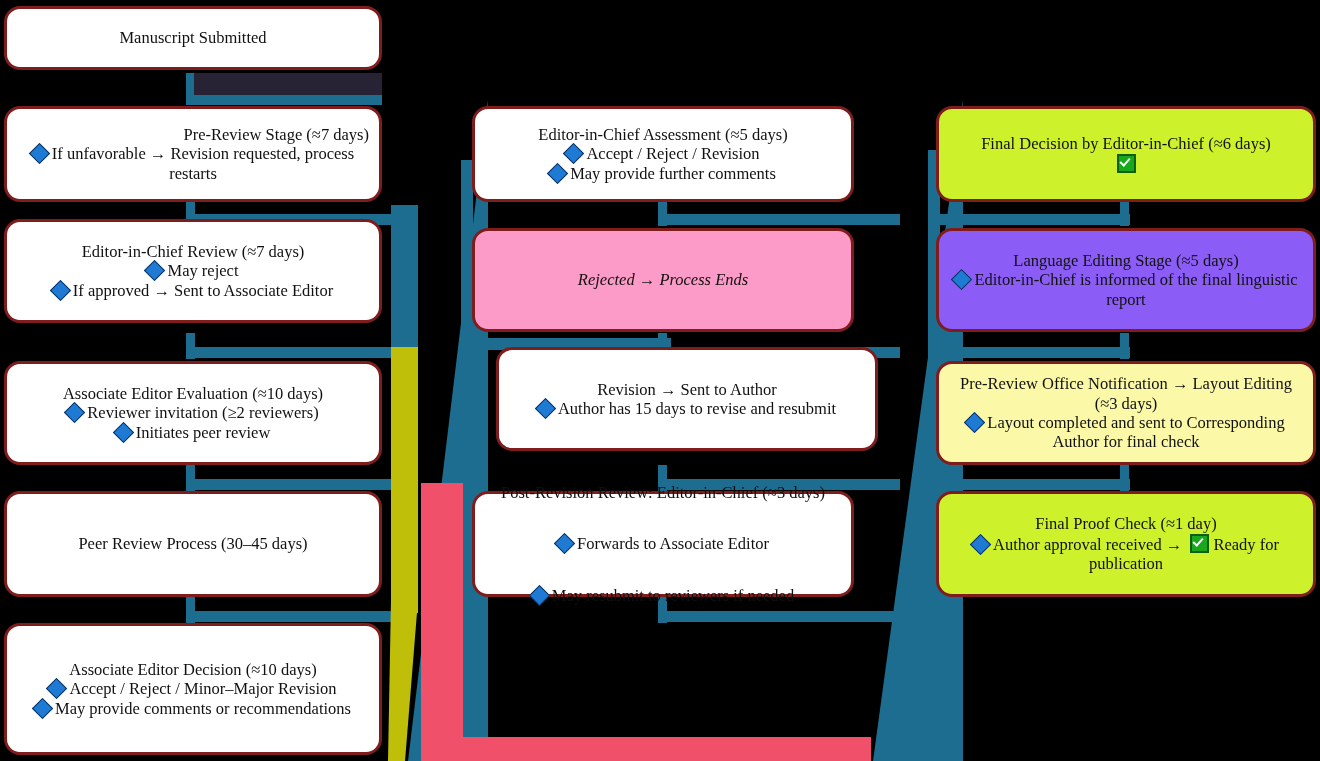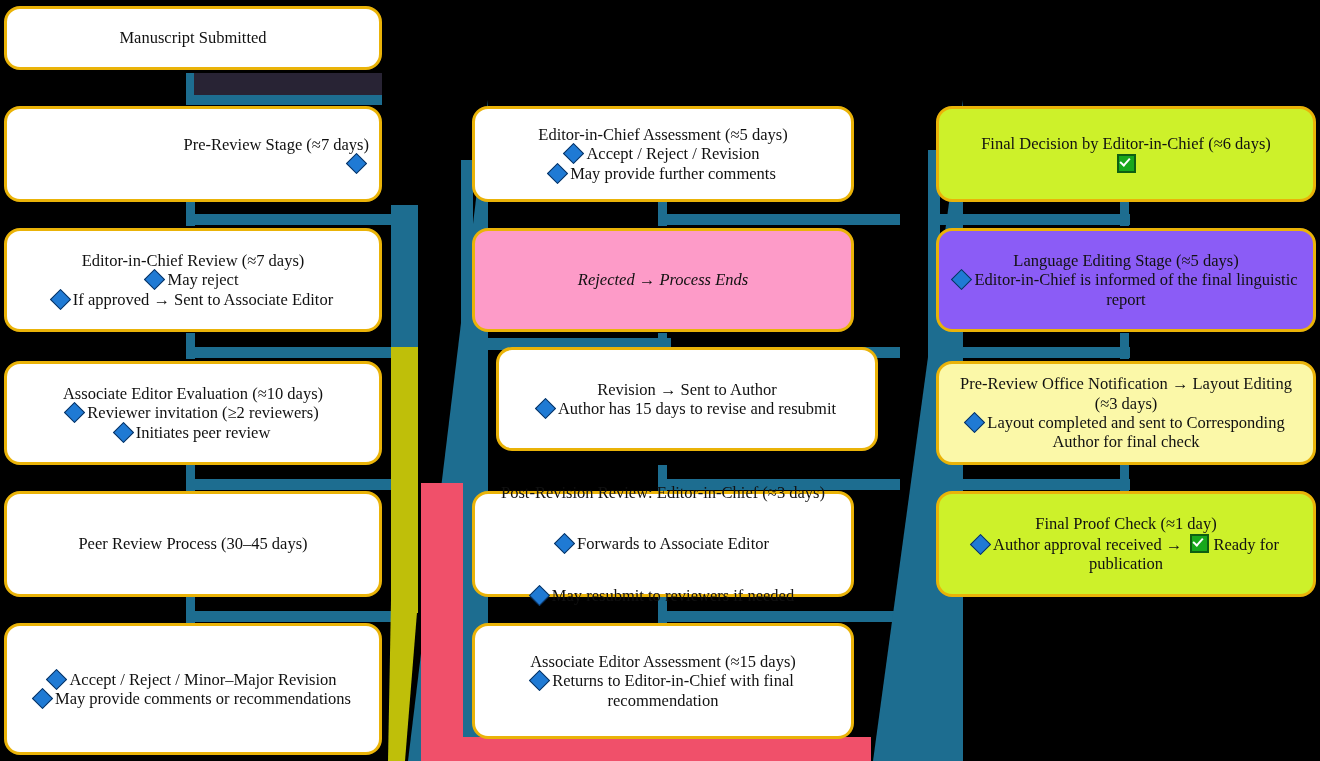--- a/index.html
+++ b/index.html
@@ -21,21 +21,21 @@
   .teal{background:#1d6d90;}
   .navy{background:#282334;}
   .olive{background:#bfbf09;}
   .crimson{background:#f0506a;}
 
   
   .node{
     position:absolute;
     box-sizing:border-box;
     background:#ffffff;
-    border:3px solid #eab308;
+    border:3px solid #7f1d1d;
     border-radius:16px;
     display:flex;
     flex-direction:column;
     align-items:center;
     justify-content:center;
     text-align:center;
     padding:6px 10px;
     line-height:1.18;
     font-size:16.5px;
     z-index:5;
@@ -137,40 +137,41 @@
   <div class="band teal" style="left:940px;top:479px;width:190px;height:11px;"></div>
 
   <div class="band teal" style="left:928px;top:150px;width:12px;height:470px;"></div>
 
   <div class="node" style="left:4px;top:6px;width:378px;height:64px;">
     <span class="ttl">Manuscript Submitted</span>
   </div>
 
   <div class="node" style="left:4px;top:106px;width:378px;height:96px;align-items:flex-end;">
     <span class="ttl">Pre-Review Stage (≈7 days)</span>
-    <span class="bullet-line"><i class="dia"></i></span>
-  </div>
-
-  <div class="node" style="left:4px;top:228px;width:378px;height:104px;">
+    <span class="bullet-line"><i class="dia"></i><span>If unfavorable → Revision requested, process restarts</span></span>
+  </div>
+
+  <div class="node" style="left:4px;top:219px;width:378px;height:104px;">
     <span class="ttl">Editor-in-Chief Review (≈7 days)</span>
     <span class="bullet-line"><i class="dia"></i><span>May reject</span></span>
     <span class="bullet-line"><i class="dia"></i><span>If approved → Sent to Associate Editor</span></span>
   </div>
 
   <div class="node" style="left:4px;top:361px;width:378px;height:104px;">
     <span class="ttl">Associate Editor Evaluation (≈10 days)</span>
     <span class="bullet-line"><i class="dia"></i><span>Reviewer invitation (≥2 reviewers)</span></span>
     <span class="bullet-line"><i class="dia"></i><span>Initiates peer review</span></span>
   </div>
 
   <div class="node" style="left:4px;top:491px;width:378px;height:106px;">
     <span class="ttl">Peer Review Process (30–45 days)</span>
   </div>
 
   <div class="node" style="left:4px;top:623px;width:378px;height:132px;">
+    <span class="ttl">Associate Editor Decision (≈10 days)</span>
     <span class="bullet-line"><i class="dia"></i><span>Accept / Reject / Minor–Major Revision</span></span>
     <span class="bullet-line"><i class="dia"></i><span>May provide comments or recommendations</span></span>
   </div>
 
   <div class="node" style="left:472px;top:106px;width:382px;height:96px;">
     <span class="ttl">Editor-in-Chief Assessment (≈5 days)</span>
     <span class="bullet-line"><i class="dia"></i><span>Accept / Reject / Revision</span></span>
     <span class="bullet-line"><i class="dia"></i><span>May provide further comments</span></span>
   </div>
 
@@ -182,24 +183,20 @@
     <span class="ttl">Revision → Sent to Author</span>
     <span class="bullet-line"><i class="dia"></i><span>Author has 15 days to revise and resubmit</span></span>
   </div>
 
   <div class="node" style="left:472px;top:491px;width:382px;height:106px;gap:32px;">
     <span class="ttl">Post-Revision Review: Editor-in-Chief (≈3 days)</span>
     <span class="bullet-line"><i class="dia"></i><span>Forwards to Associate Editor</span></span>
     <span class="bullet-line"><i class="dia"></i><span>May resubmit to reviewers if needed</span></span>
   </div>
 
-  <div class="node" style="left:472px;top:623px;width:382px;height:116px;">
-    <span class="ttl">Associate Editor Assessment (≈15 days)</span>
-    <span class="bullet-line"><i class="dia"></i><span>Returns to Editor-in-Chief with final recommendation</span></span>
-  </div>
 
   <div class="node green" style="left:936px;top:106px;width:380px;height:96px;">
     <span class="ttl">Final Decision by Editor-in-Chief (≈6 days)</span>
     <span class="bullet-line"><i class="chk"></i></span>
   </div>
 
   <div class="node lightblue" style="left:936px;top:228px;width:380px;height:104px;">
     <span class="ttl">Language Editing Stage (≈5 days)</span>
     <span class="bullet-line"><i class="dia"></i><span>Editor-in-Chief is informed of the final linguistic report</span></span>
   </div>

